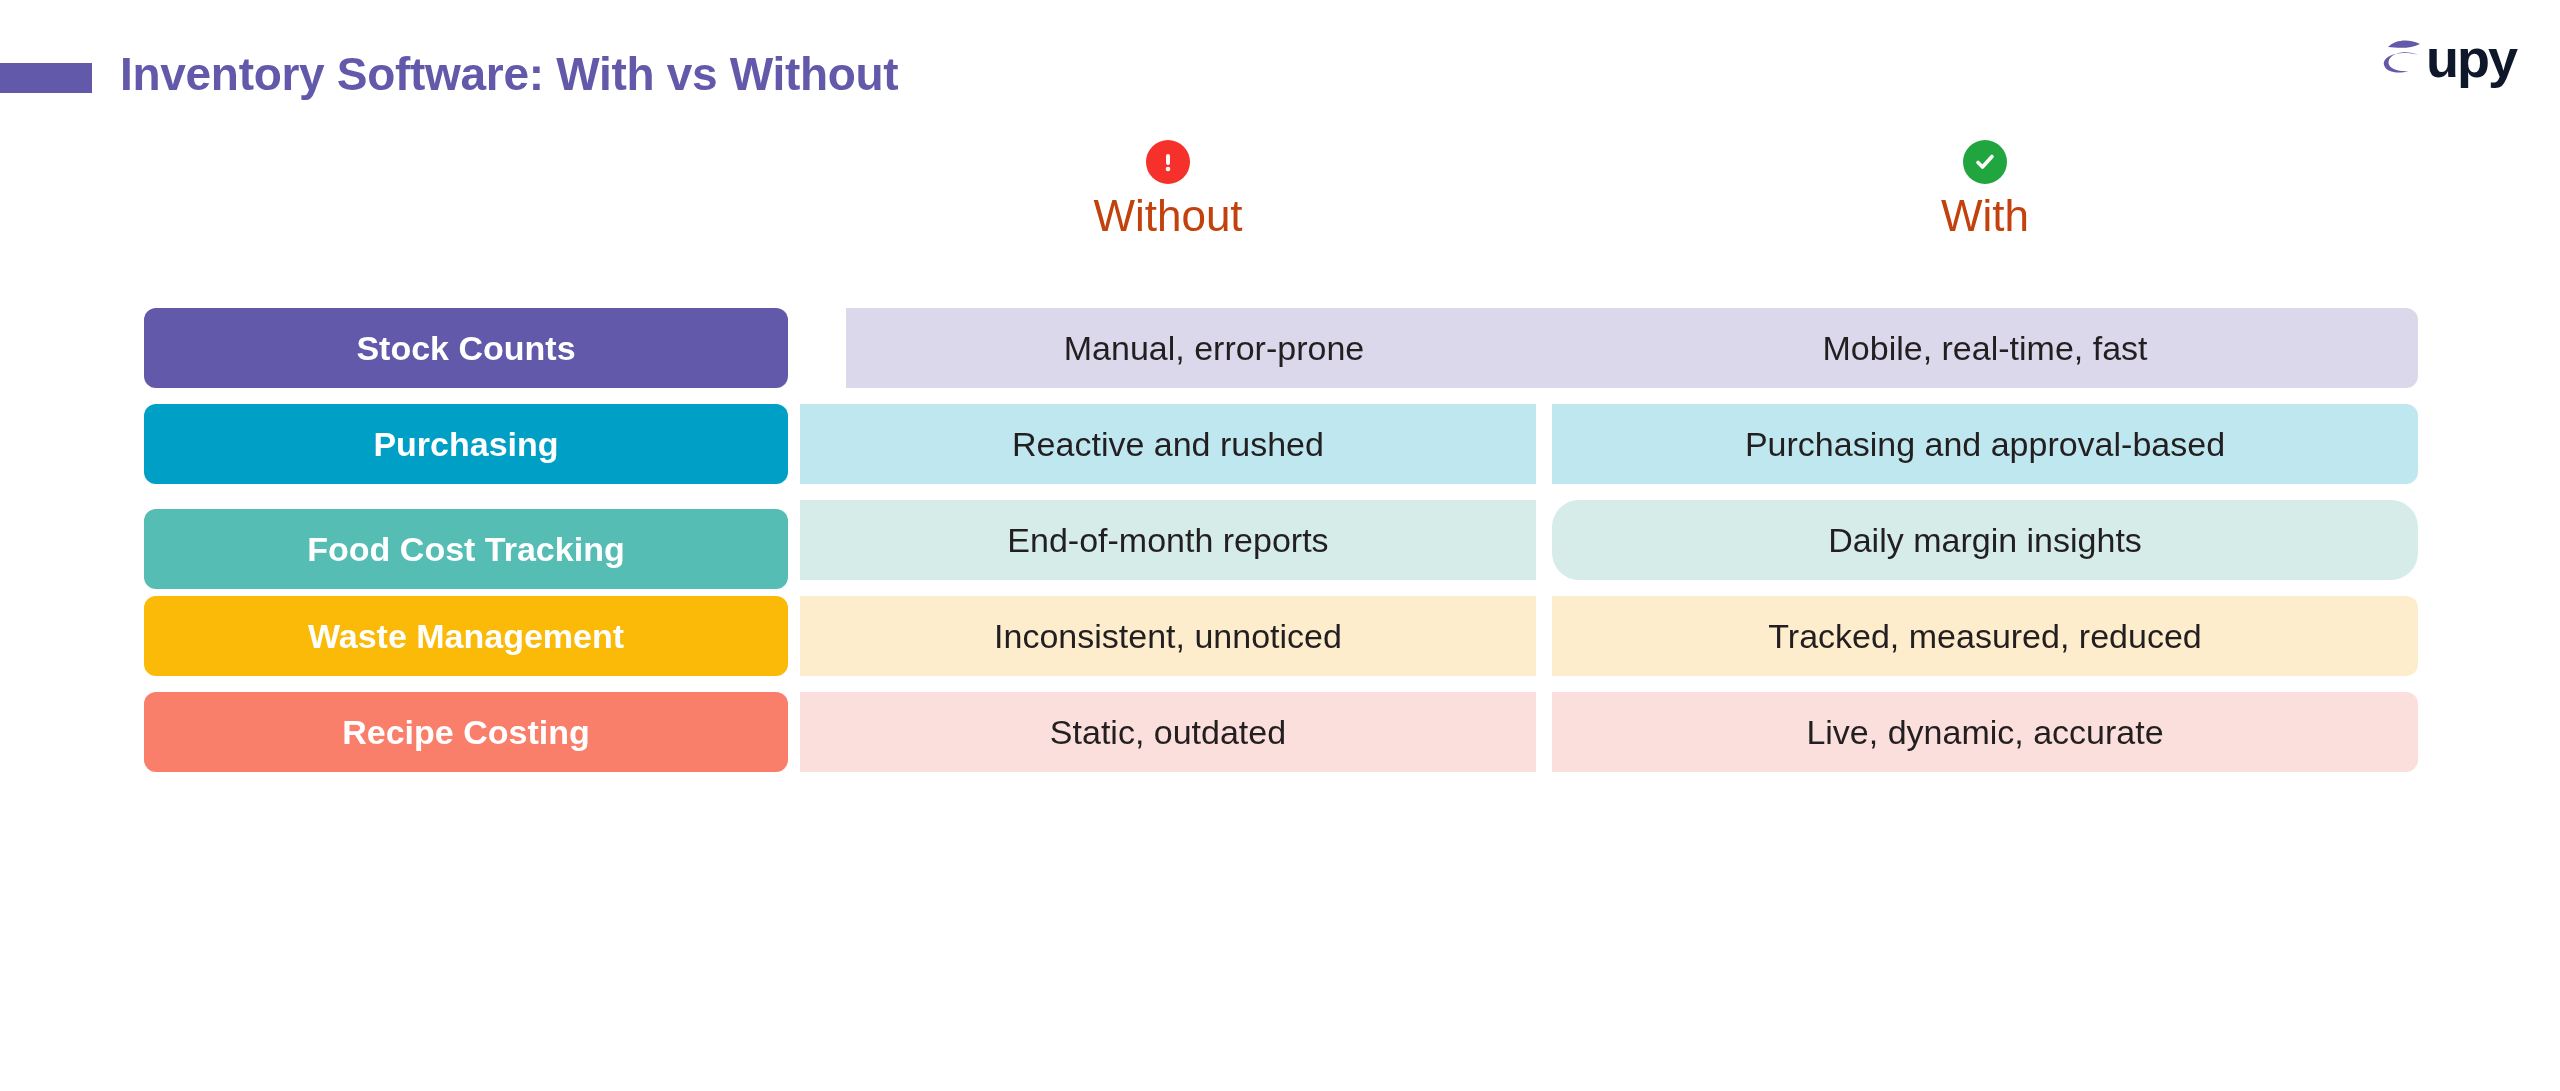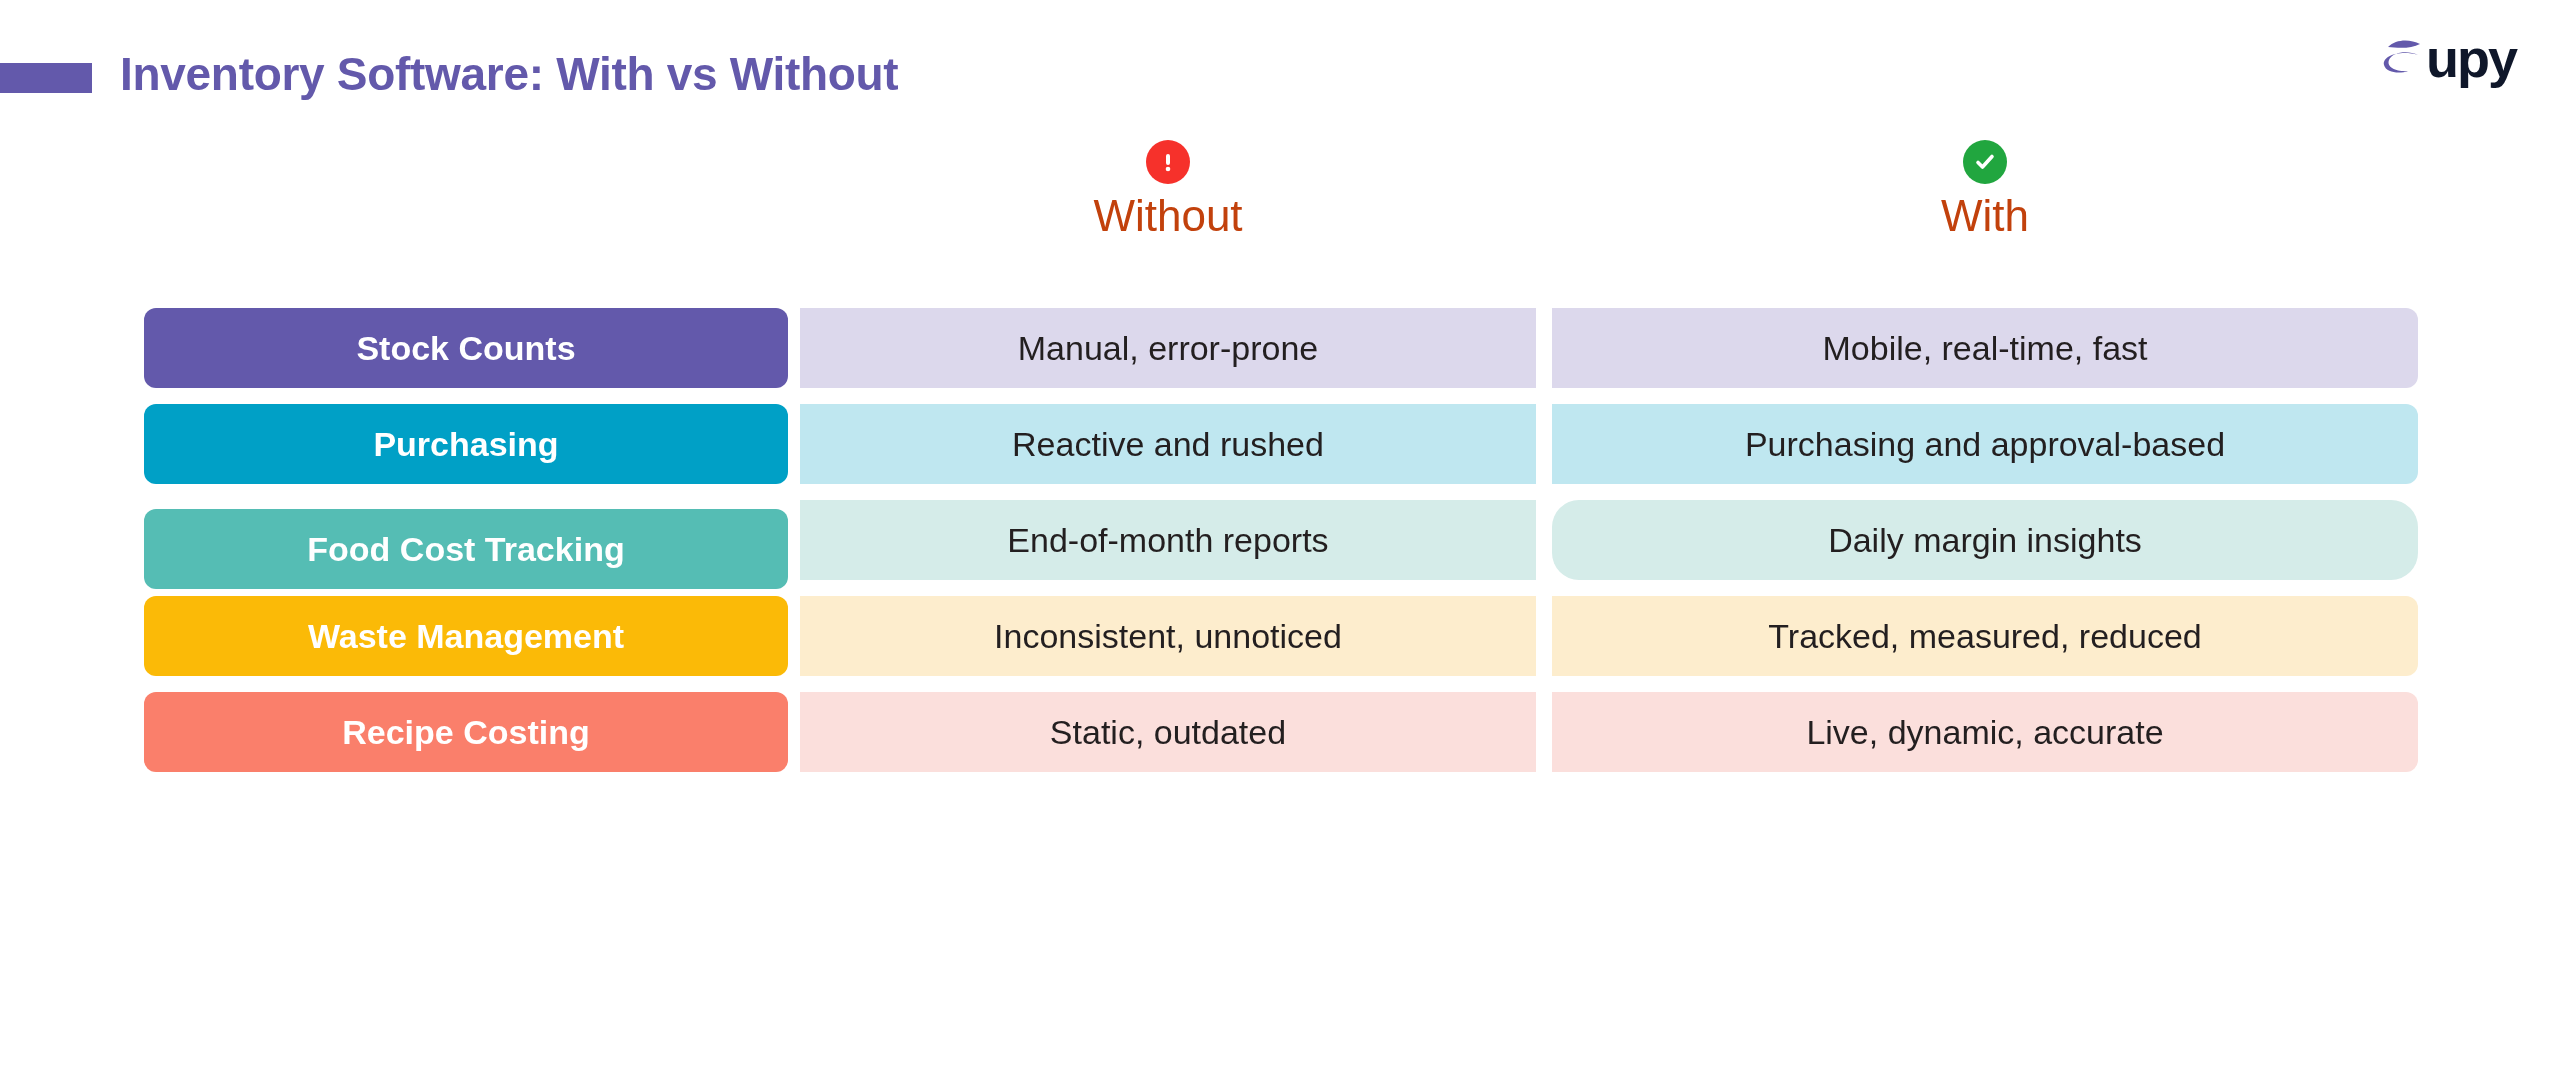--- a/index.html
+++ b/index.html
@@ -182,21 +182,21 @@
       </svg>
     </span>
     <span class="col-head-label">With</span>
   </div>
 
 </div>
 
 <div class="matrix">
     <div class="matrix-row">
       <div class="cell cell-label" style="background: rgb(99, 89, 171);">Stock Counts</div>
-      <div class="cell cell-without" style="background: rgb(220, 216, 236);">Manual, error-prone</div>
+      <div class="cell cell-without" style="background: rgb(220, 216, 236); margin-left: 46px;">Manual, error-prone</div>
       <div class="cell cell-with" style="background: rgb(220, 216, 236);">Mobile, real-time, fast</div>
     </div>
     <div class="matrix-row">
       <div class="cell cell-label" style="background: rgb(0, 160, 198);">Purchasing</div>
       <div class="cell cell-without" style="background: rgb(191, 231, 240);">Reactive and rushed</div>
       <div class="cell cell-with" style="background: rgb(191, 231, 240);">Purchasing and approval-based</div>
     </div>
     <div class="matrix-row">
       <div class="cell cell-label" style="background: rgb(85, 189, 180); margin-top: 9px;">Food Cost Tracking</div>
       <div class="cell cell-without" style="background: rgb(213, 236, 233);">End-of-month reports</div>

